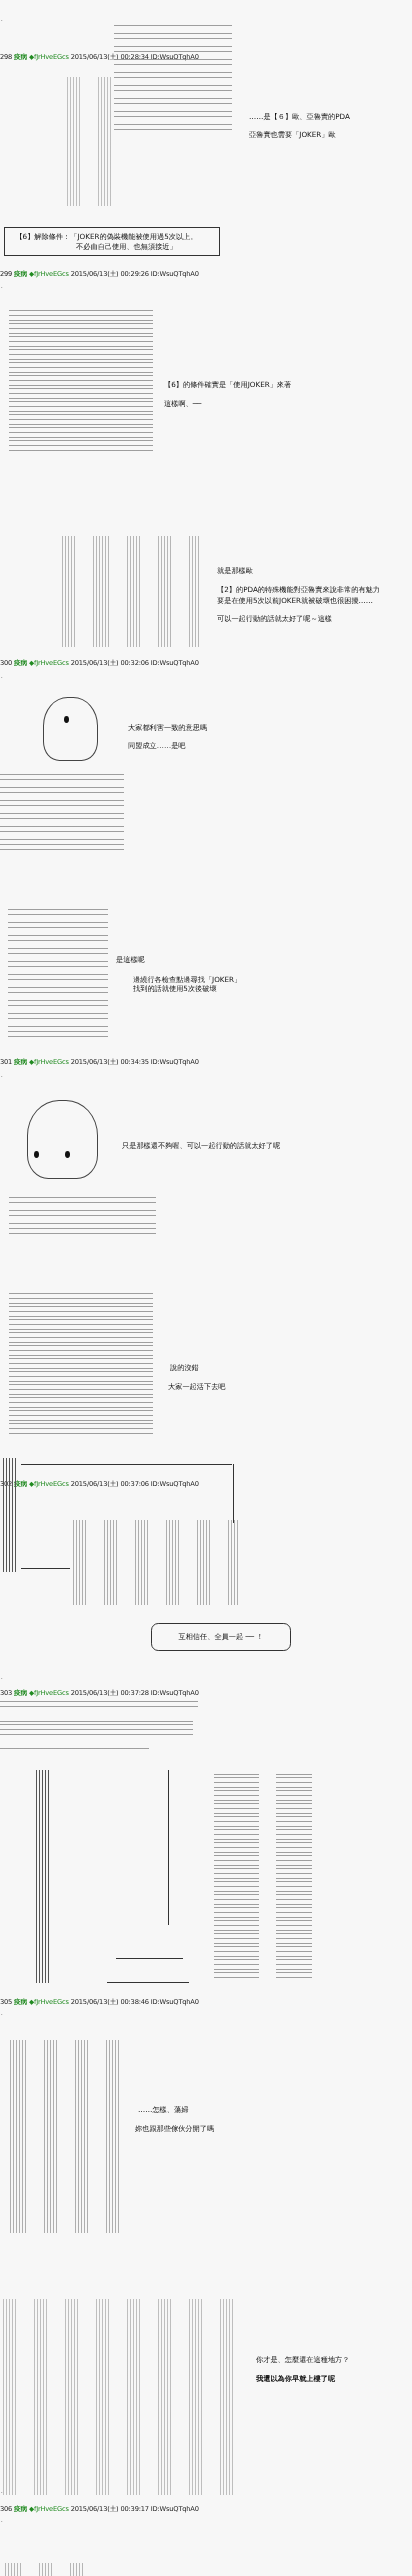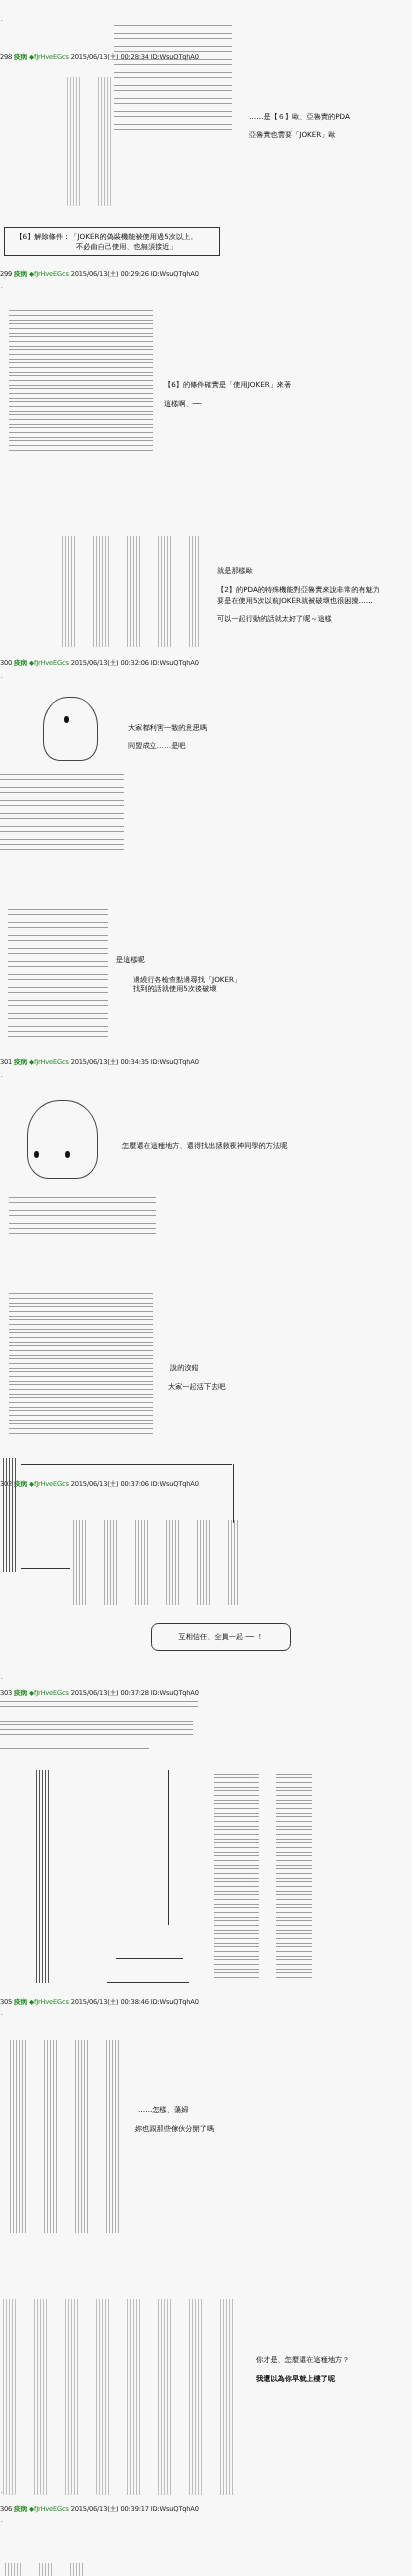--- a/index.html
+++ b/index.html
@@ -92,21 +92,21 @@
   <span class="meta">2015/06/13(土) 00:34:35</span>
   <span class="meta">ID:WsuQTqhA0</span>
 </div>
 <div class="dot" style="top:1072px;">.</div>
 <div>
   <div class="face" style="left:27px;top:1100px;width:69px;height:77px;"></div>
   <div class="eye" style="left:34px;top:1151px;"></div>
   <div class="eye" style="left:65px;top:1151px;"></div>
   <div class="dots" style="left:9.3px;top:1195px;width:147px;height:39px;"></div>
 </div>
-<div class="dialogue" style="left:122px;top:1141px;">怎麼還在這種地方、還得找出拯救夜神同學的方法呢</div>
+<div class="dialogue" style="left:122px;top:1141px;">只是那樣還不夠喔、可以一起行動的話就太好了呢</div>
 <div>
   <div class="dots" style="left:9.3px;top:1292px;width:144px;height:142px;"></div>
 </div>
 <div class="dialogue" style="left:170px;top:1363px;">說的沒錯</div>
 <div class="dialogue" style="left:168px;top:1382px;">大家一起活下去吧</div>
 
 <div class="post-header" style="top:1448px;margin-top:32px;">
   <span class="num">302</span>
   <span class="name">疫病</span>
   <span class="trip">◆fJrHveEGcs</span>

